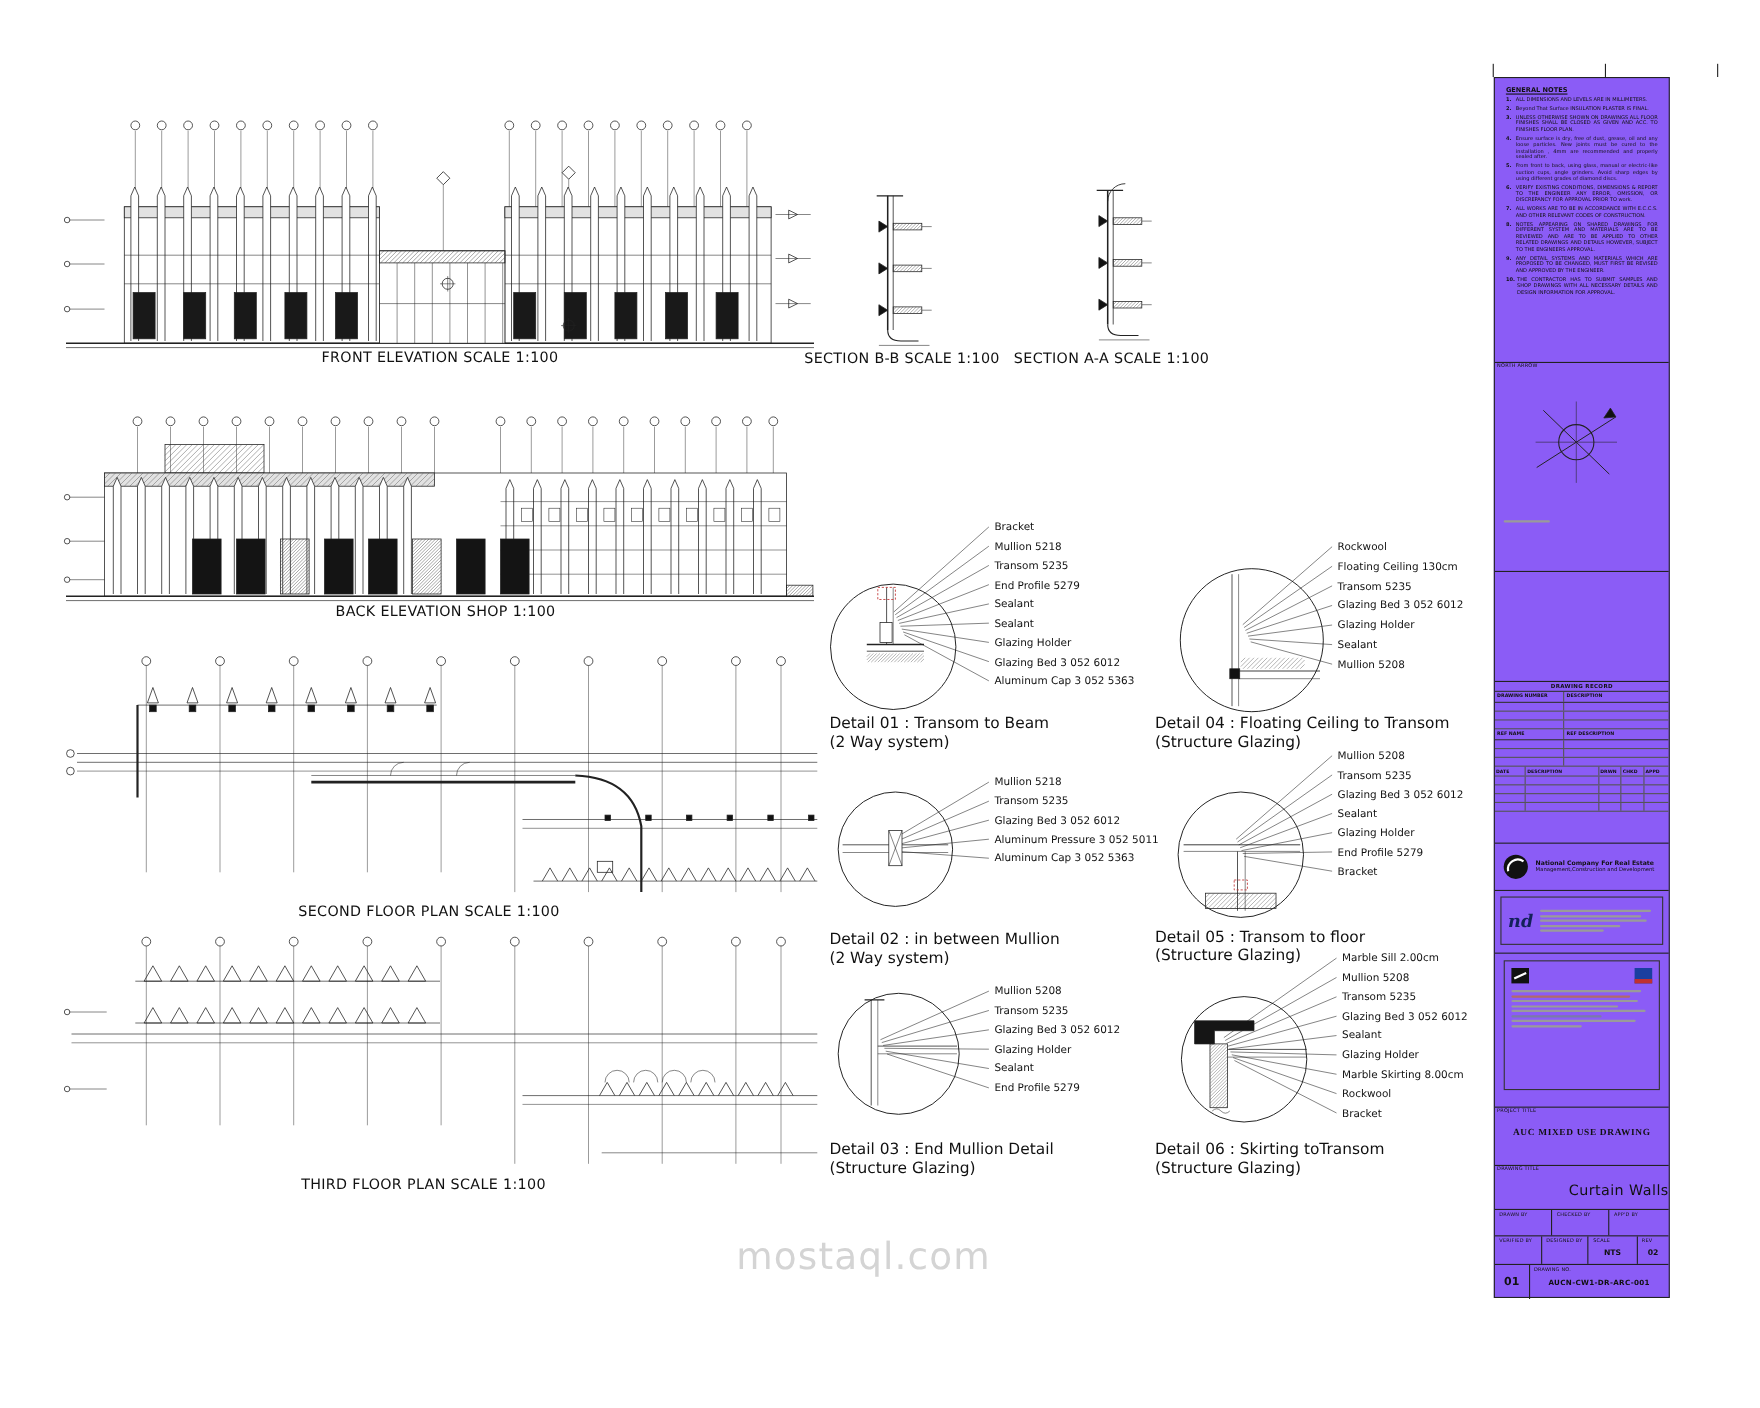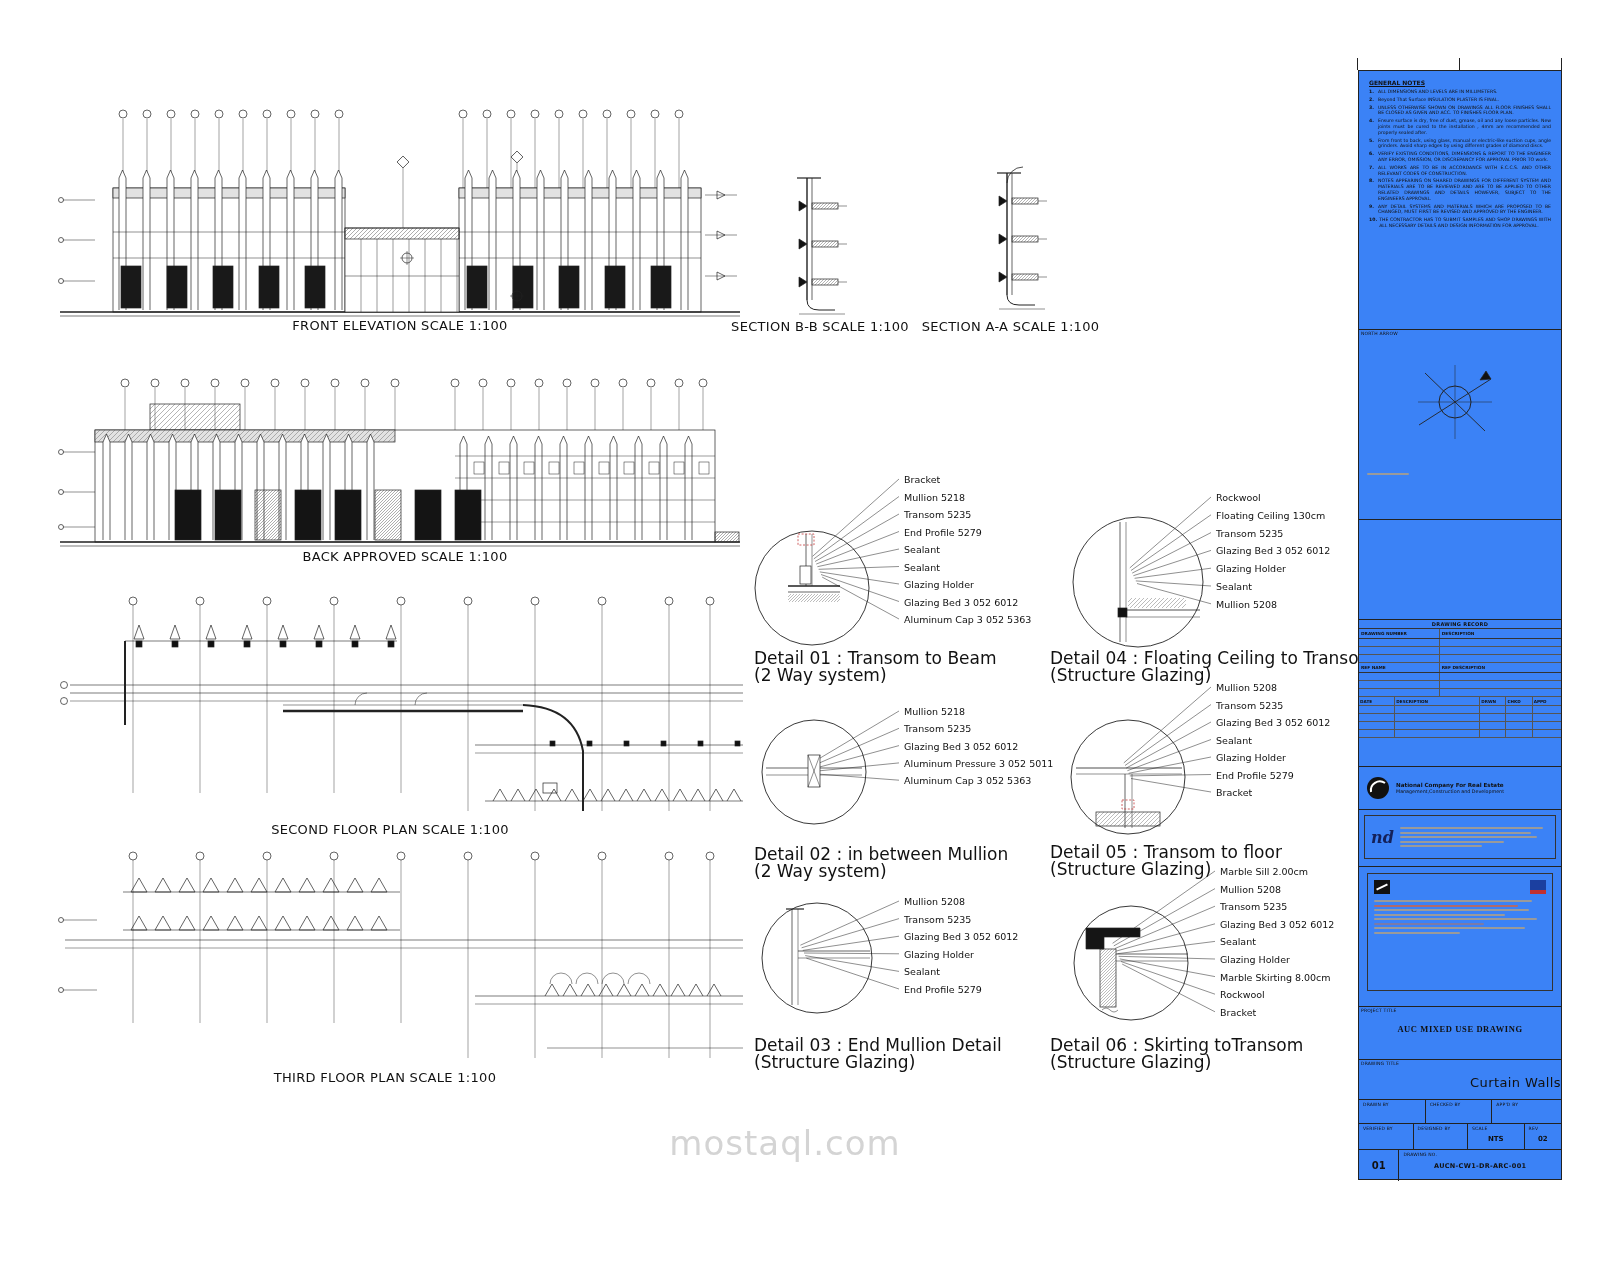--- a/index.html
+++ b/index.html
@@ -3,23 +3,23 @@
 <meta charset="utf-8">
 <style>
   *{margin:0;padding:0;box-sizing:border-box}
   html,body{width:1600px;height:1280px;background:#fff;font-family:"DejaVu Sans",sans-serif;color:#111}
   #sheet{position:absolute;left:0;top:0;width:1600px;height:1280px;overflow:hidden;background:#fff}
   .drawing{position:absolute}
   .caption{position:absolute;font-size:13px;text-align:center;letter-spacing:.3px;white-space:nowrap}
   .detail-block{position:absolute}
   .detail-block svg{position:absolute;left:0;top:0}
   .detail-label{position:absolute;font-size:9.5px;white-space:nowrap}
-  .detail-caption{position:absolute;font-size:17px;line-height:17px;white-space:nowrap}
+  .detail-caption{position:absolute;font-size:14px;line-height:17px;white-space:nowrap}
   .tick{position:absolute;top:58px;width:1px;height:12px;background:#222}
-  .tb{position:absolute;left:1358px;top:70px;width:204px;height:1110px;border:1px solid #222;background:#3b82f6}
+  .tb{position:absolute;left:1358px;top:70px;width:160px;height:1110px;border:1px solid #222;background:#8b5cf6}
   .tb-sec{position:absolute;left:0;width:100%;border-top:1px solid #222;overflow:hidden}
   .tiny-label{font-size:4.5px;display:block;line-height:6px;padding:1px 2px 0 2px;letter-spacing:.2px}
   .notes{padding:4px 5px}
   .notes-title{font-size:6px;font-weight:bold;text-decoration:underline;margin:4px 0 3px 5px}
   .note-item{display:flex;gap:2px;font-size:4.6px;line-height:5.8px;margin:0 5px 2px 5px;text-align:justify}
   .note-num{flex:0 0 7px;font-weight:bold}
   .rec-title{font-size:5px;font-weight:bold;text-align:center;height:9px;line-height:9px;border-bottom:.5px solid #333;letter-spacing:.3px}
   .rec-row{display:flex;height:8px;border-bottom:.5px solid #555;font-size:4.3px;line-height:8px}
   .rec-row.hd{height:10px;line-height:10px;font-weight:bold;border-bottom:.5px solid #333}
   .rec-row .c1{width:40%;border-right:.5px solid #555;padding:0 2px}
@@ -543,21 +543,21 @@
       <line x1="660" y1="169" x2="669" y2="160" stroke="#333" stroke-width="0.4"></line>
       <line x1="662" y1="170" x2="672" y2="160" stroke="#333" stroke-width="0.4"></line>
       <line x1="665" y1="170" x2="675" y2="160" stroke="#333" stroke-width="0.4"></line>
       <line x1="668" y1="170" x2="678" y2="160" stroke="#333" stroke-width="0.4"></line>
       <line x1="671" y1="170" x2="681" y2="160" stroke="#333" stroke-width="0.4"></line>
       <line x1="674" y1="170" x2="684" y2="160" stroke="#333" stroke-width="0.4"></line>
       <line x1="677" y1="170" x2="684" y2="163" stroke="#333" stroke-width="0.4"></line>
       <line x1="680" y1="170" x2="684" y2="166" stroke="#333" stroke-width="0.4"></line>
       <line x1="683" y1="170" x2="684" y2="169" stroke="#333" stroke-width="0.4"></line>
     </svg>
-  <div class="caption" style="left:220px;top:549px;width:370px">BACK APPROVED SCALE 1:100</div>
+  <div class="caption" style="left:220px;top:549px;width:370px">BACK ELEVATION SHOP 1:100</div>
 
   <svg id="svg-plan2" class="drawing" style="left:55px;top:593px" width="690" height="230">
       <circle cx="78" cy="8" r="4" fill="none" stroke="#222" stroke-width="0.7"></circle>
       <line x1="78" y1="12" x2="78" y2="200" stroke="#333" stroke-width="0.45"></line>
       <circle cx="145" cy="8" r="4" fill="none" stroke="#222" stroke-width="0.7"></circle>
       <line x1="145" y1="12" x2="145" y2="200" stroke="#333" stroke-width="0.45"></line>
       <circle cx="212" cy="8" r="4" fill="none" stroke="#222" stroke-width="0.7"></circle>
       <line x1="212" y1="12" x2="212" y2="200" stroke="#333" stroke-width="0.45"></line>
       <circle cx="279" cy="8" r="4" fill="none" stroke="#222" stroke-width="0.7"></circle>
       <line x1="279" y1="12" x2="279" y2="200" stroke="#333" stroke-width="0.45"></line>

